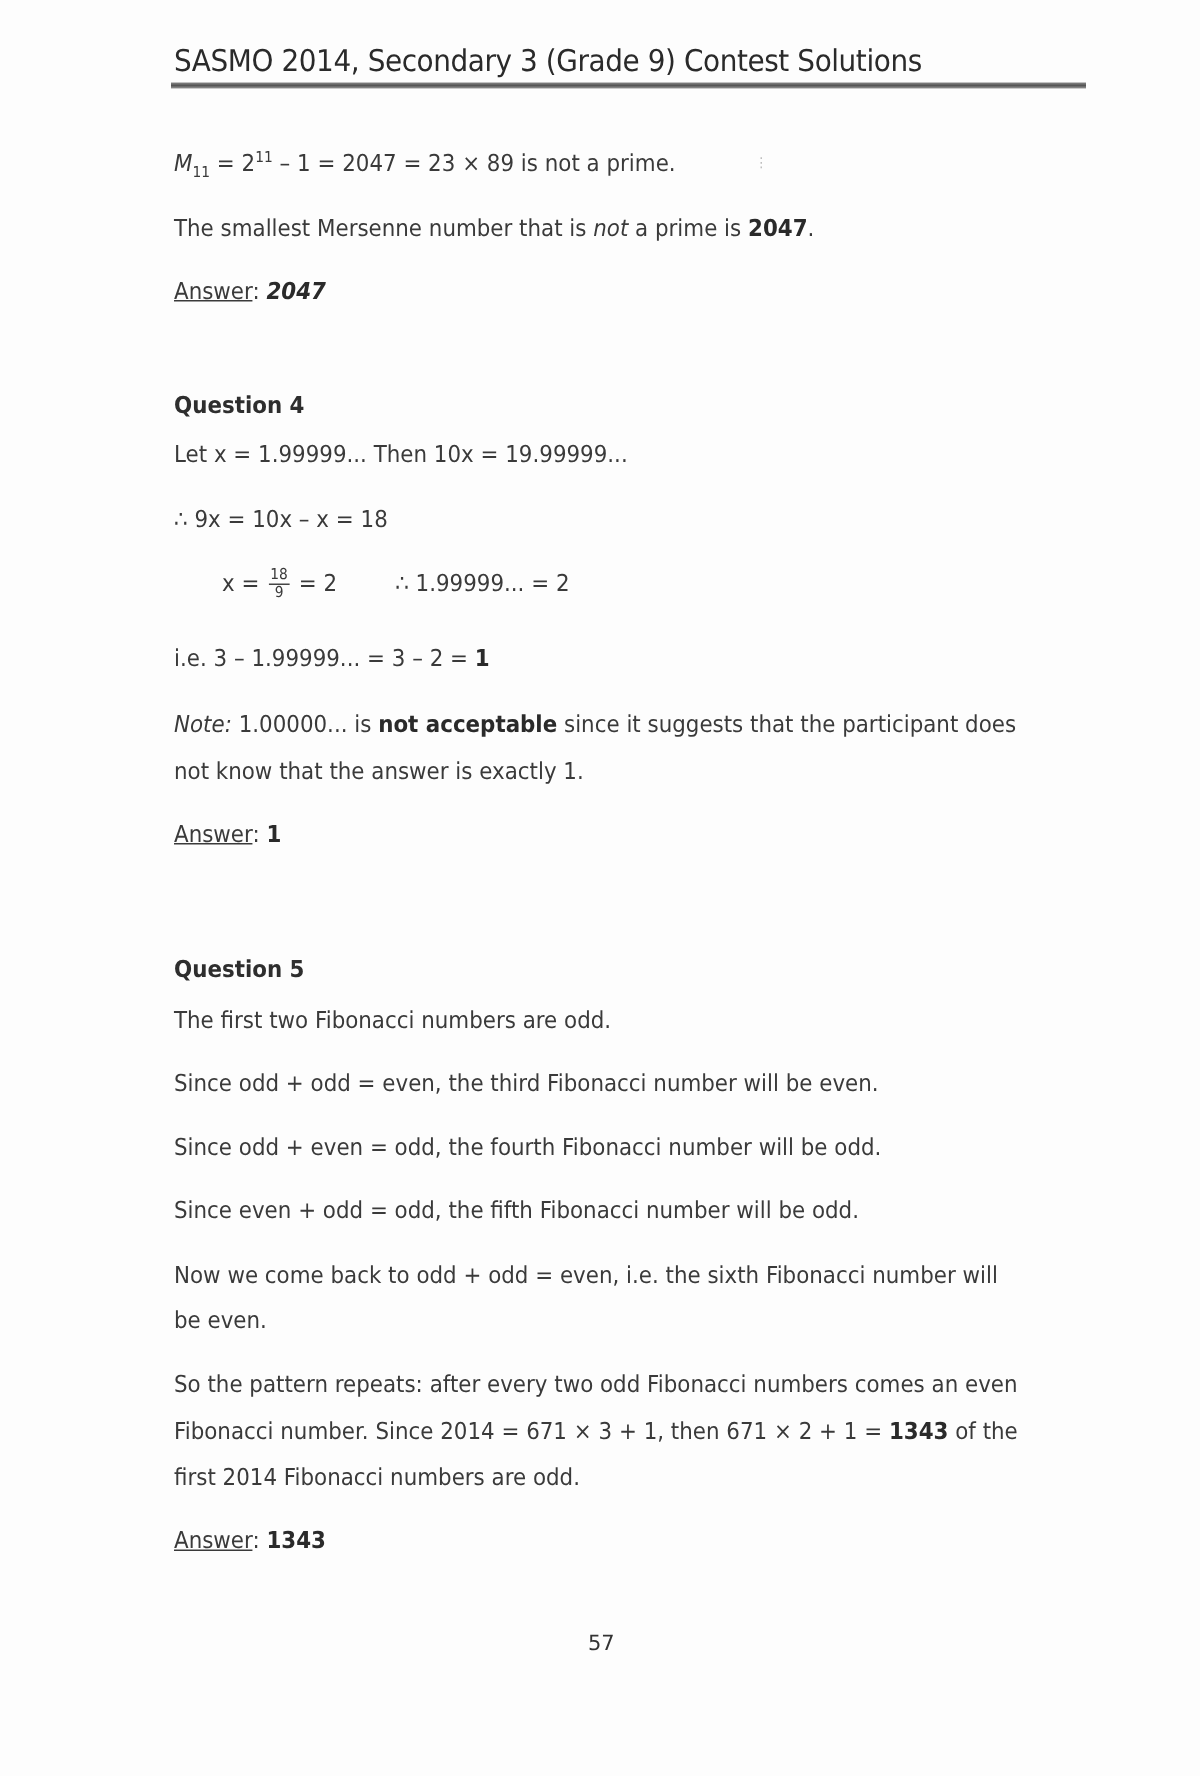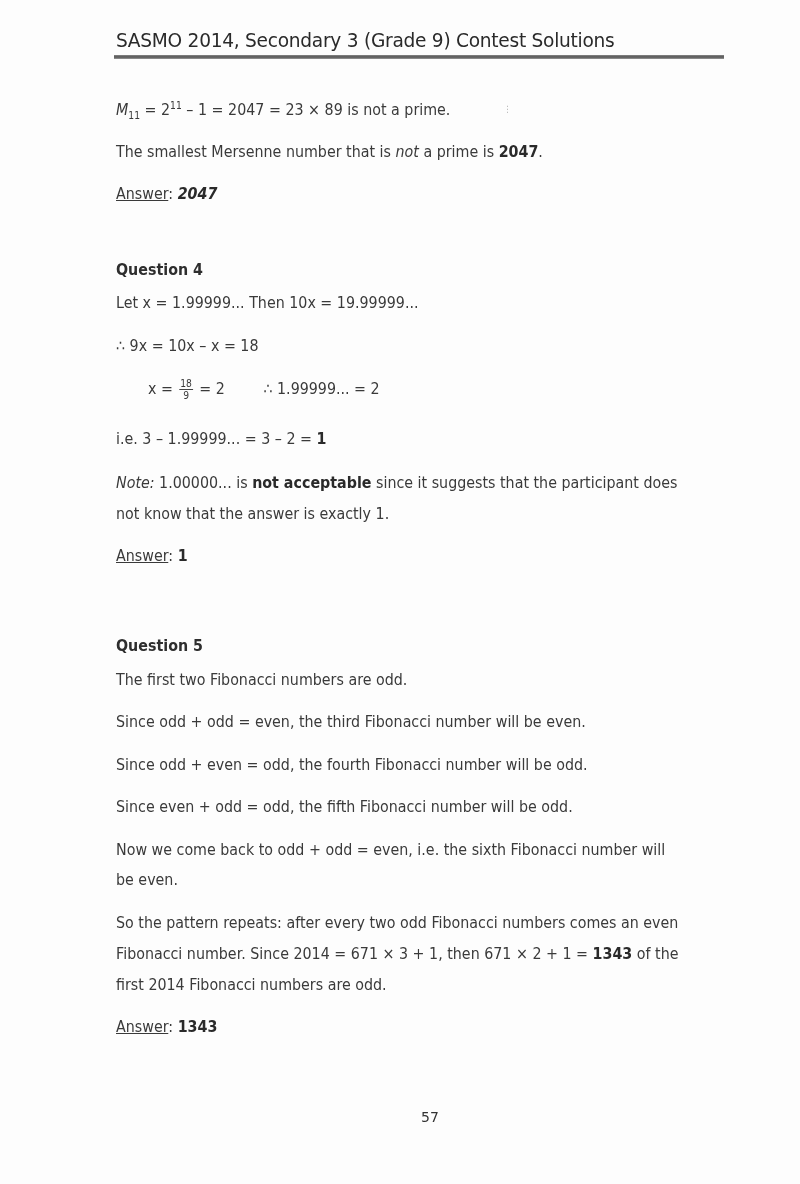--- a/index.html
+++ b/index.html
@@ -20,21 +20,21 @@
   .line {
     position: absolute; left: 116px; font-size: 15.5px; color: #3a3a3a; white-space: nowrap;
     transform: scaleX(0.92); transform-origin: left top;
   }
   .q-title { font-weight: bold; color: #2e2e2e; }
   .u { text-decoration: underline; }
   b { color: #2a2a2a; }
   .frac { display: inline-block; vertical-align: middle; text-align: center; font-size: 10px; line-height: 11px; margin: 0 2px; }
   .frac .num { display: block; border-bottom: 1px solid #444; padding: 0 1px; }
   .frac .den { display: block; }
-  .page-num { position: absolute; left: 421px; top: 1088px; font-size: 14px; color: #333; margin-top: 21px; }
+  .page-num { position: absolute; left: 392px; top: 1088px; font-size: 14px; color: #333; }
   .speck { position: absolute; left: 503px; top: 104px; font-size: 9px; color: #bbb; }
 </style>
 </head>
 <body>
 
 <div class="page-header">SASMO 2014, Secondary 3 (Grade 9) Contest Solutions</div>
 <div class="header-rule"></div>
 <span class="speck">⋮</span>
 
 <div class="line" style="top:100px"><i>M</i><sub style="font-size:10px">11</sub><span> = 2</span><sup style="font-size:10px">11</sup><span> – 1 = 2047 = 23 × 89 is not a prime.</span></div>

